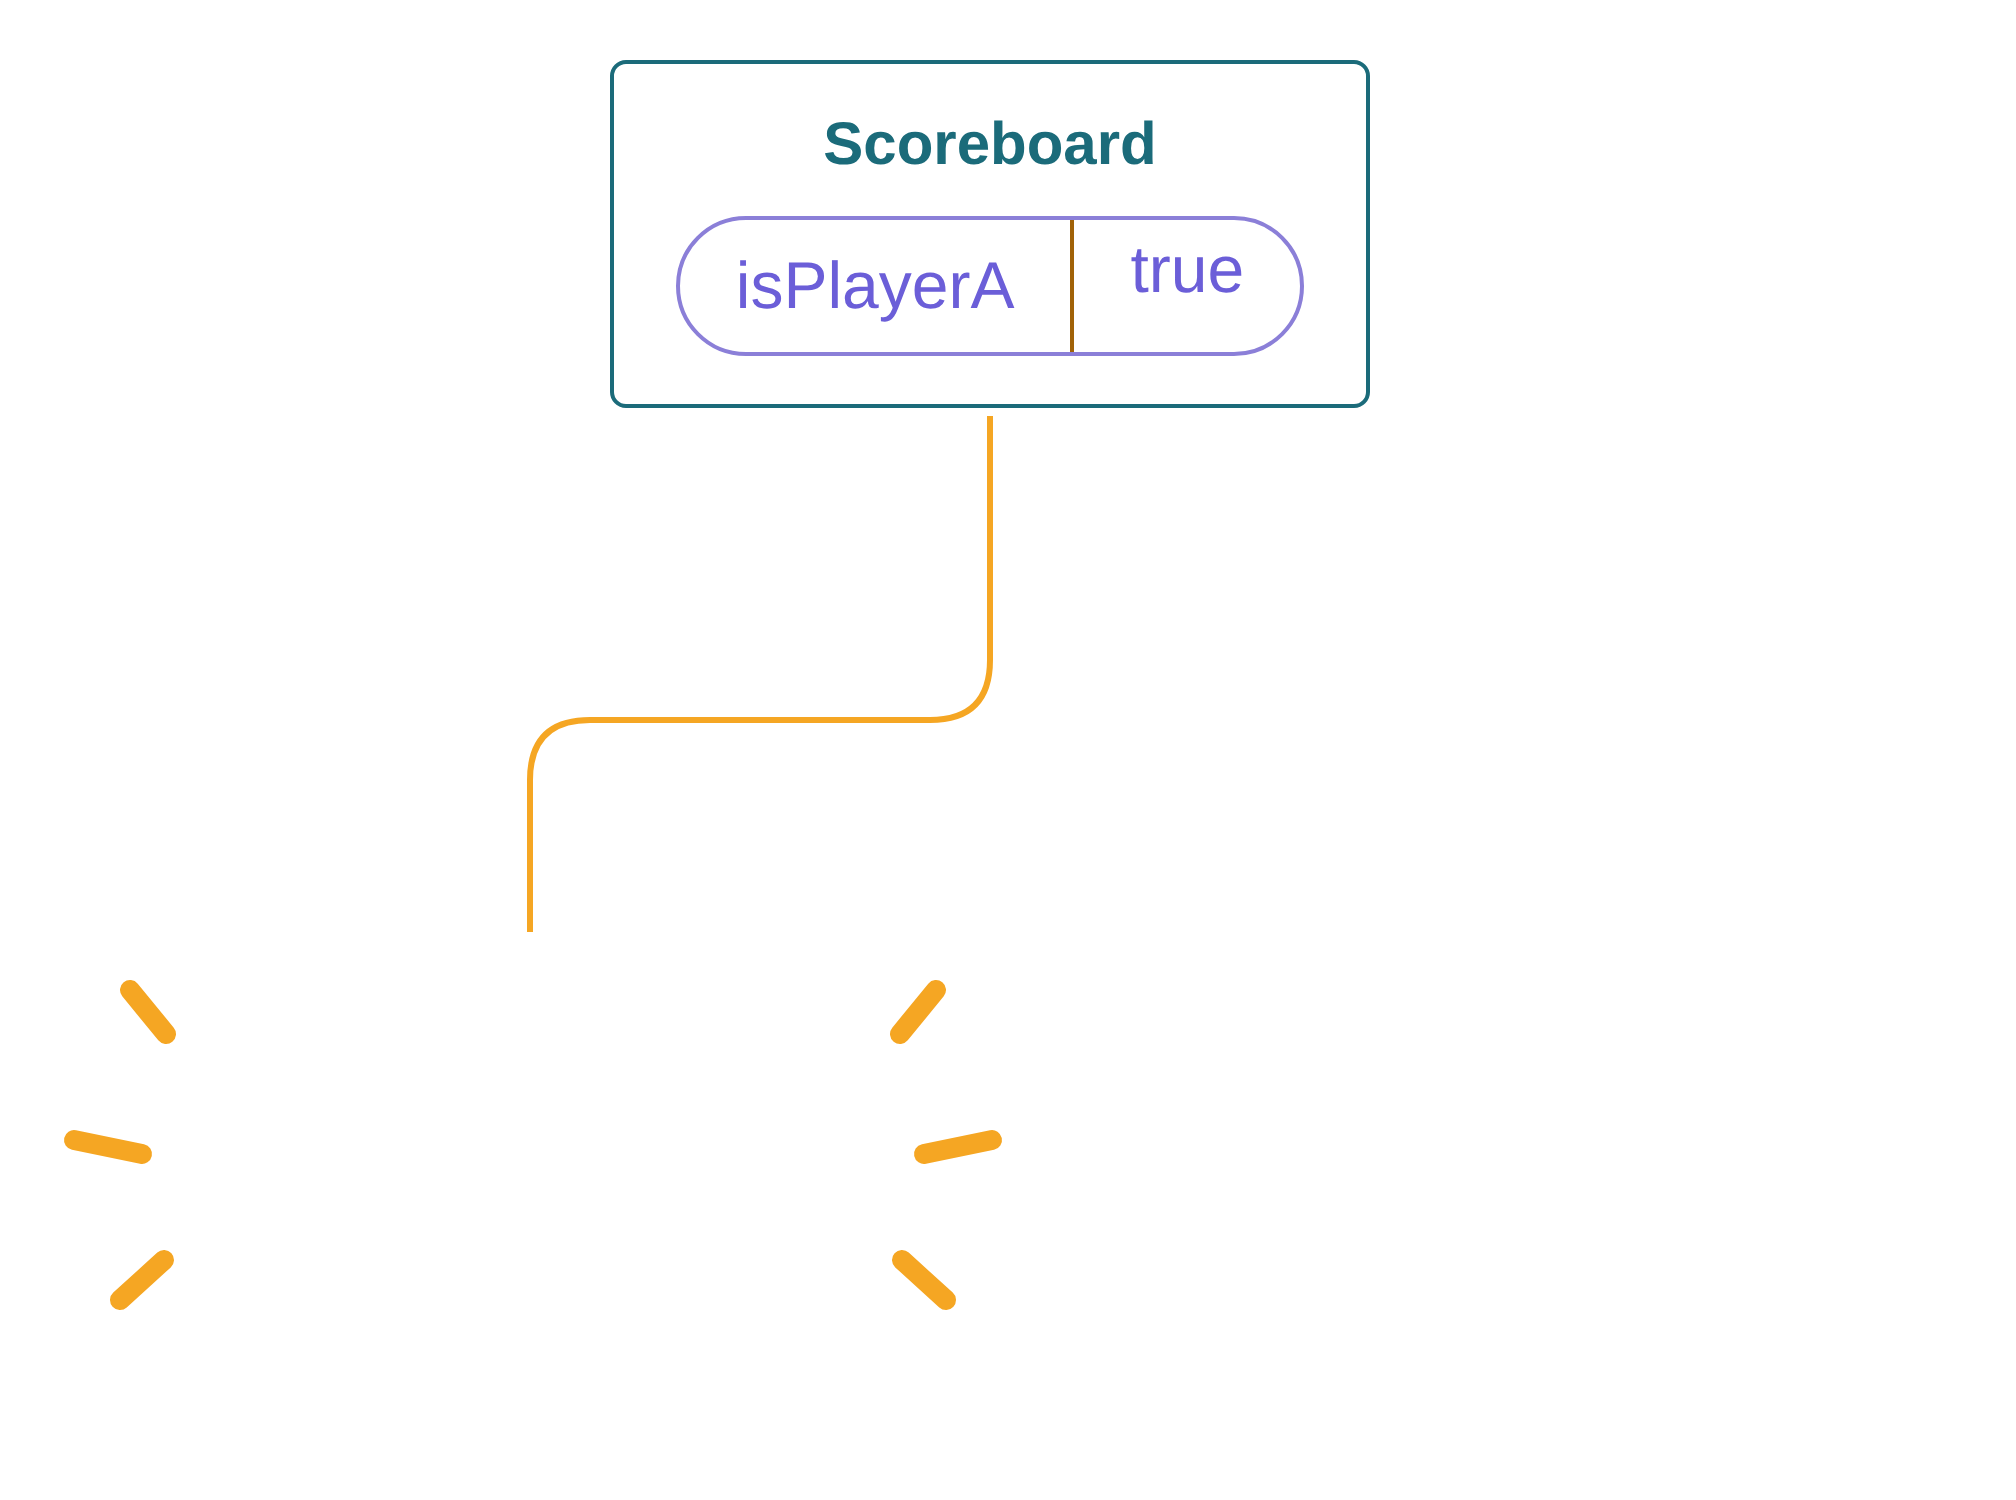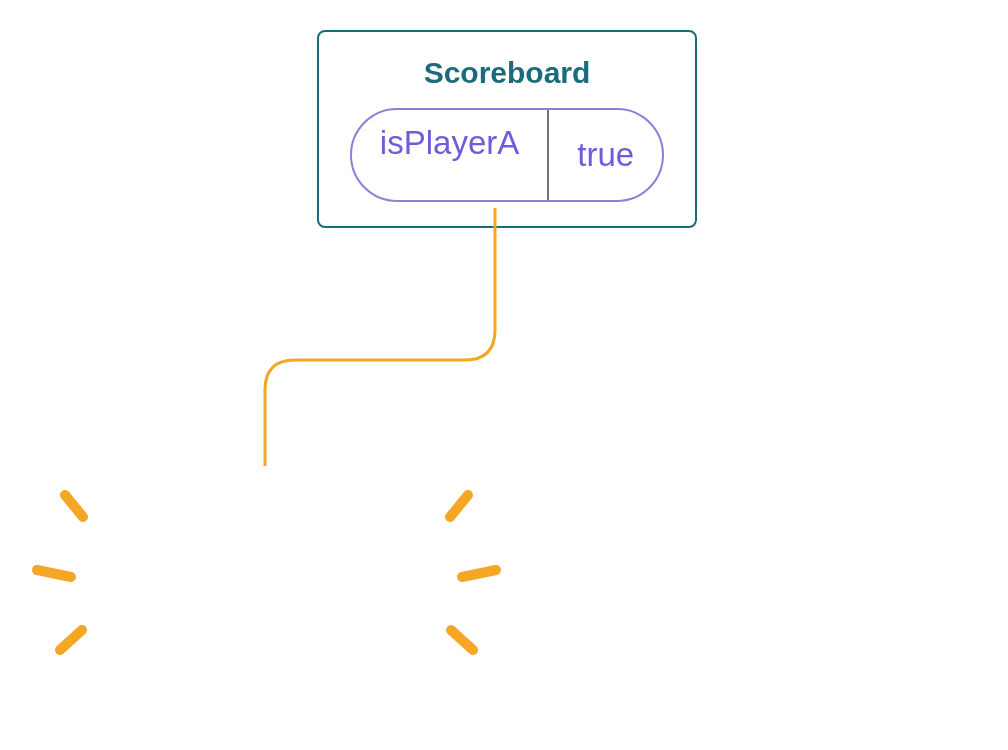--- a/index.html
+++ b/index.html
@@ -27,21 +27,20 @@
       display: flex;
       flex-direction: column;
       align-items: center;
       gap: 18px;
     }
     .node-scoreboard {
       left: 305px;
       top: 30px;
       width: 380px;
       border: 2.5px solid #1b6b7a;
-      margin-left: 12px;
     }
     .node-counter {
       left: 90px;
       top: 466px;
       width: 350px;
       border: 6px solid #f5a623;
       border-radius: 16px;
     }
     .node-title {
       font-size: 30px;
@@ -53,22 +52,22 @@
       border: 2px solid #8b7fd8;
       border-radius: 999px;
       overflow: hidden;
       font-size: 33px;
       color: #6b5ed8;
     }
     .pill-left {
       padding: 14px 28px;
     }
     .pill-right {
-      padding: 26px 28px;
-      border-left: 2px solid #737373;
+      padding: 6px 28px;
+      border-left: 2px solid #a16207;
     }
     .connector {
       position: absolute;
       pointer-events: none;
     }
     .burst {
       position: absolute;
       pointer-events: none;
     }
   </style>

